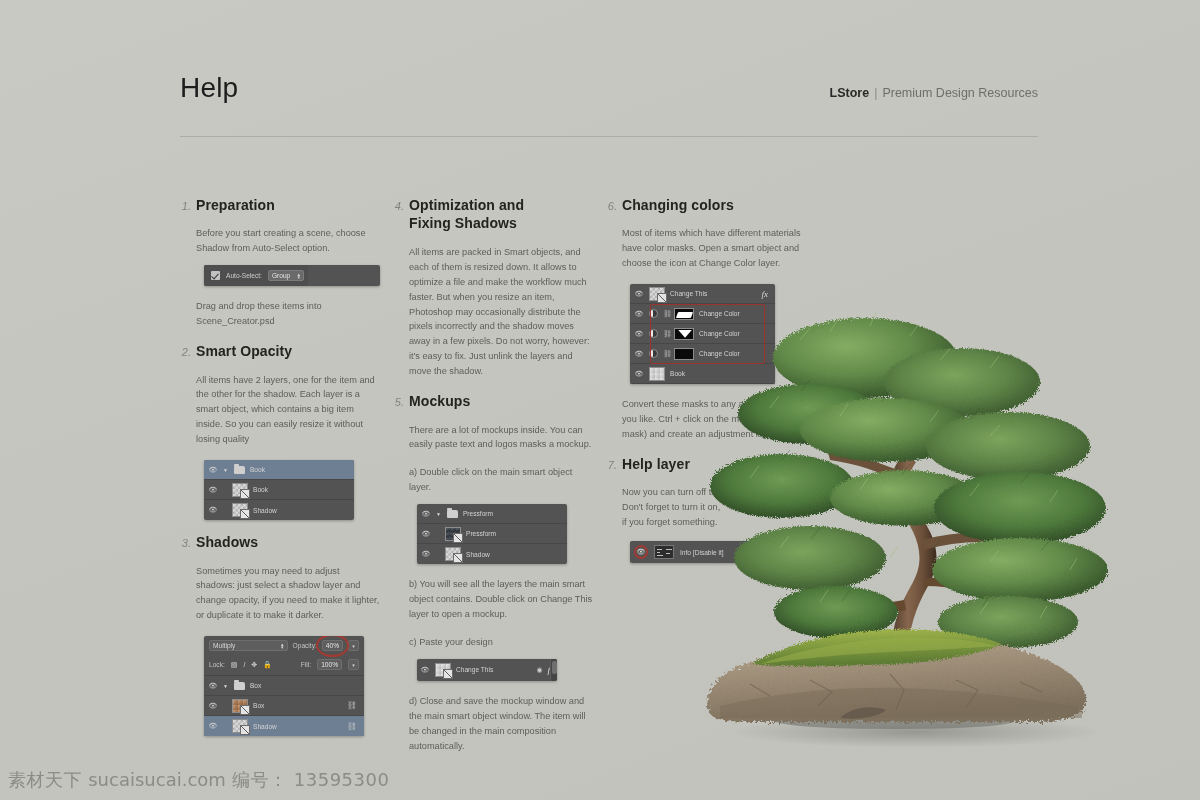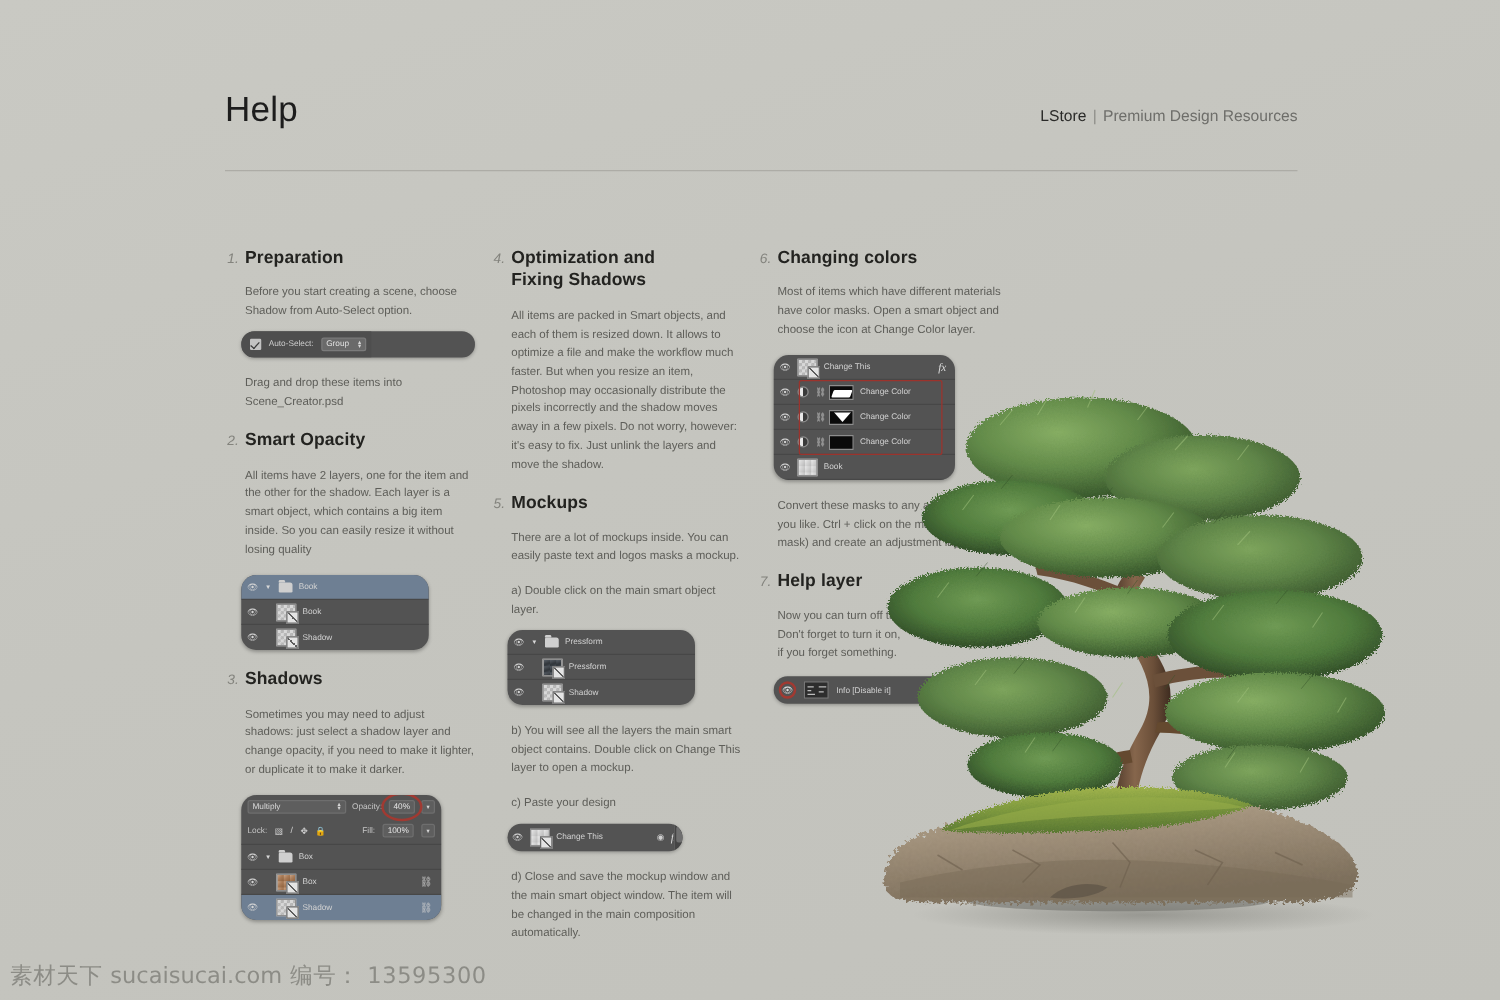--- a/index.html
+++ b/index.html
@@ -18,21 +18,21 @@
 
   
   .header {
     position: absolute; left: 180px; top: 72px; width: 858px;
   }
   .header-row { display: flex; align-items: baseline; justify-content: space-between; }
   .page-title {
     font-size: 28px; font-weight: normal; color: #1d1d1d; letter-spacing: .2px;
   }
   .brand { font-size: 12.5px; color: #6e6e6a; white-space: nowrap; }
-  .brand .brand-name { font-weight: normal; color: #2a2a28; margin-top: 36px; }
+  .brand .brand-name { font-weight: bold; color: #2a2a28; margin-top: 36px; }
   .brand .sep { color: #8d8d88; margin: 0 5px; }
   .header-rule {
     margin-top: 32px; height: 1px; background: #adaca6;
   }
 
   
   .cols { position: absolute; left: 180px; top: 196px; width: 860px; }
   .col { position: absolute; top: 0; width: 200px; }
   .col-1 { left: 0; }
   .col-2 { left: 213px; }
@@ -51,23 +51,23 @@
   .body-text {
     font-size: 9.2px; line-height: 1.62; color: #5e5e59;
     margin-left: 16px; margin-bottom: 13px;
   }
   .body-text.tight { margin-bottom: 9px; }
 
   
   .ps {
     font-family: "Liberation Sans", sans-serif;
     font-size: 6.6px; color: #c9c9c9;
-    background: #535353; border-radius: 12px;
+    background: #535353; border-radius: 2px;
     box-shadow: 0 1px 3px rgba(0,0,0,.28);
-    margin: 0 0 13px 13px;
+    margin: 0 0 13px 24px;
     overflow: hidden;
   }
 
   
   .autoselect {
     display: flex; align-items: center; gap: 6px;
     padding: 5px 7px; width: 104px;
     background: #4e4e4e;
   }
   .chk {

